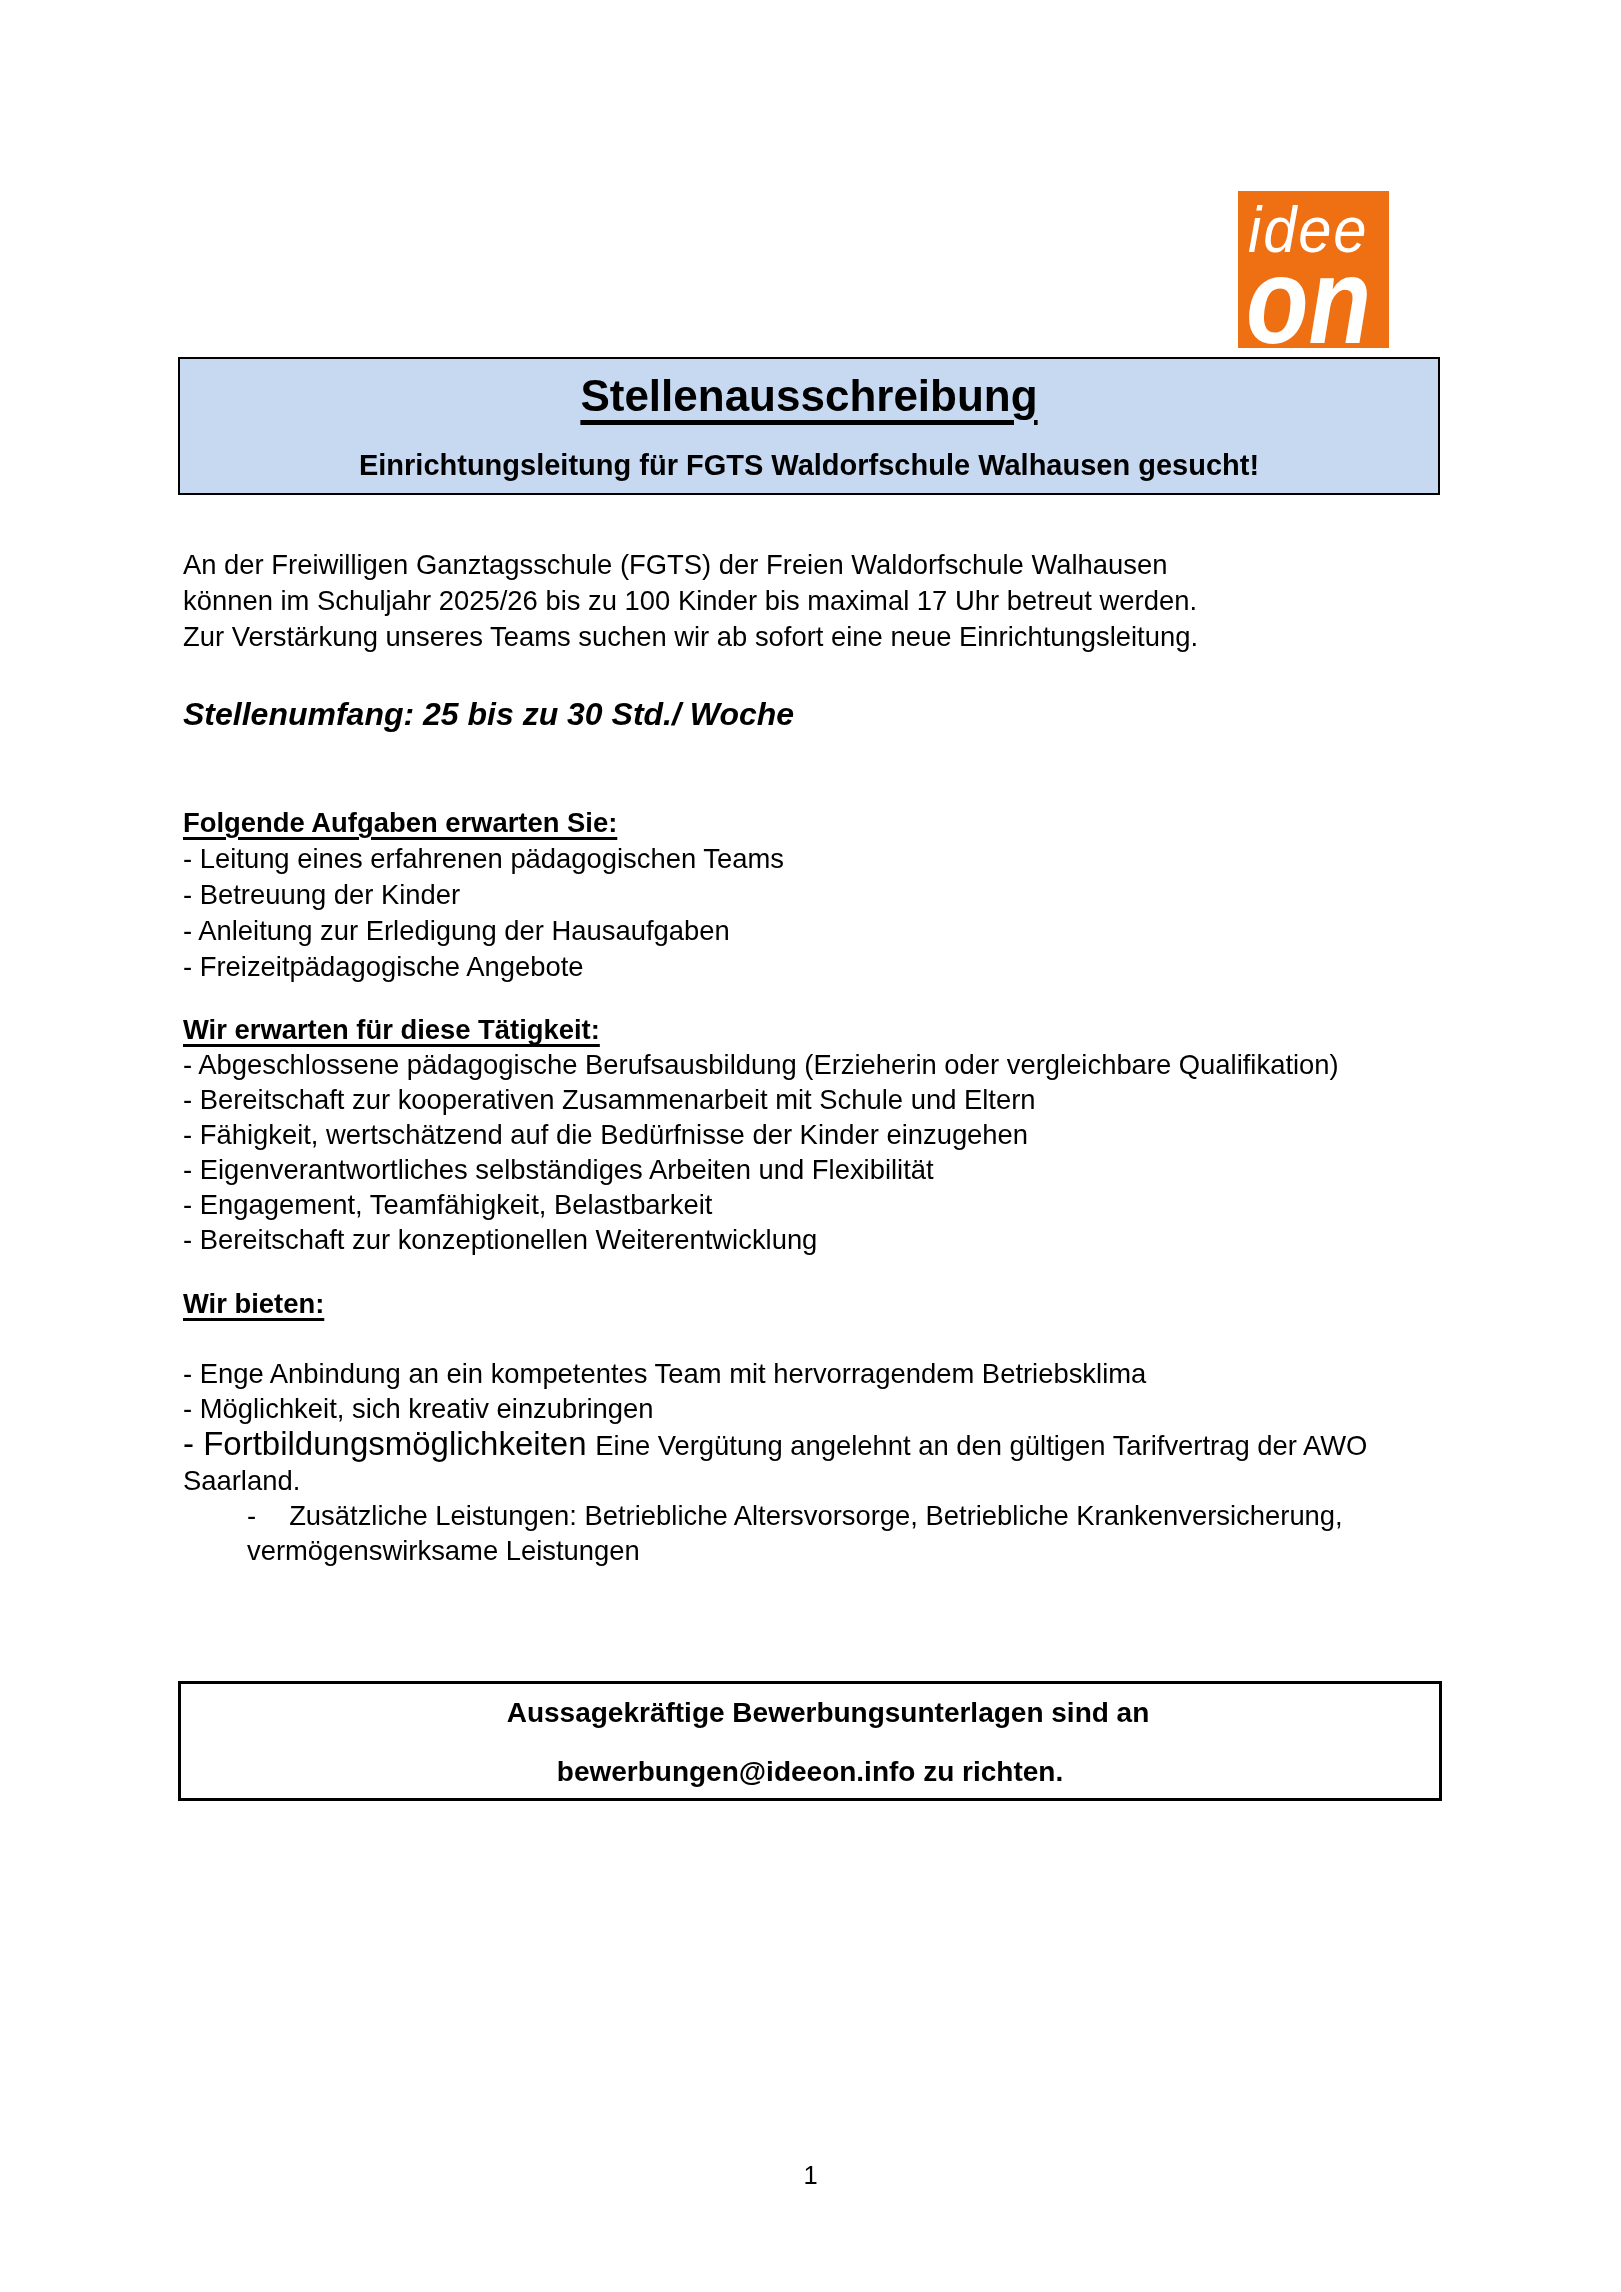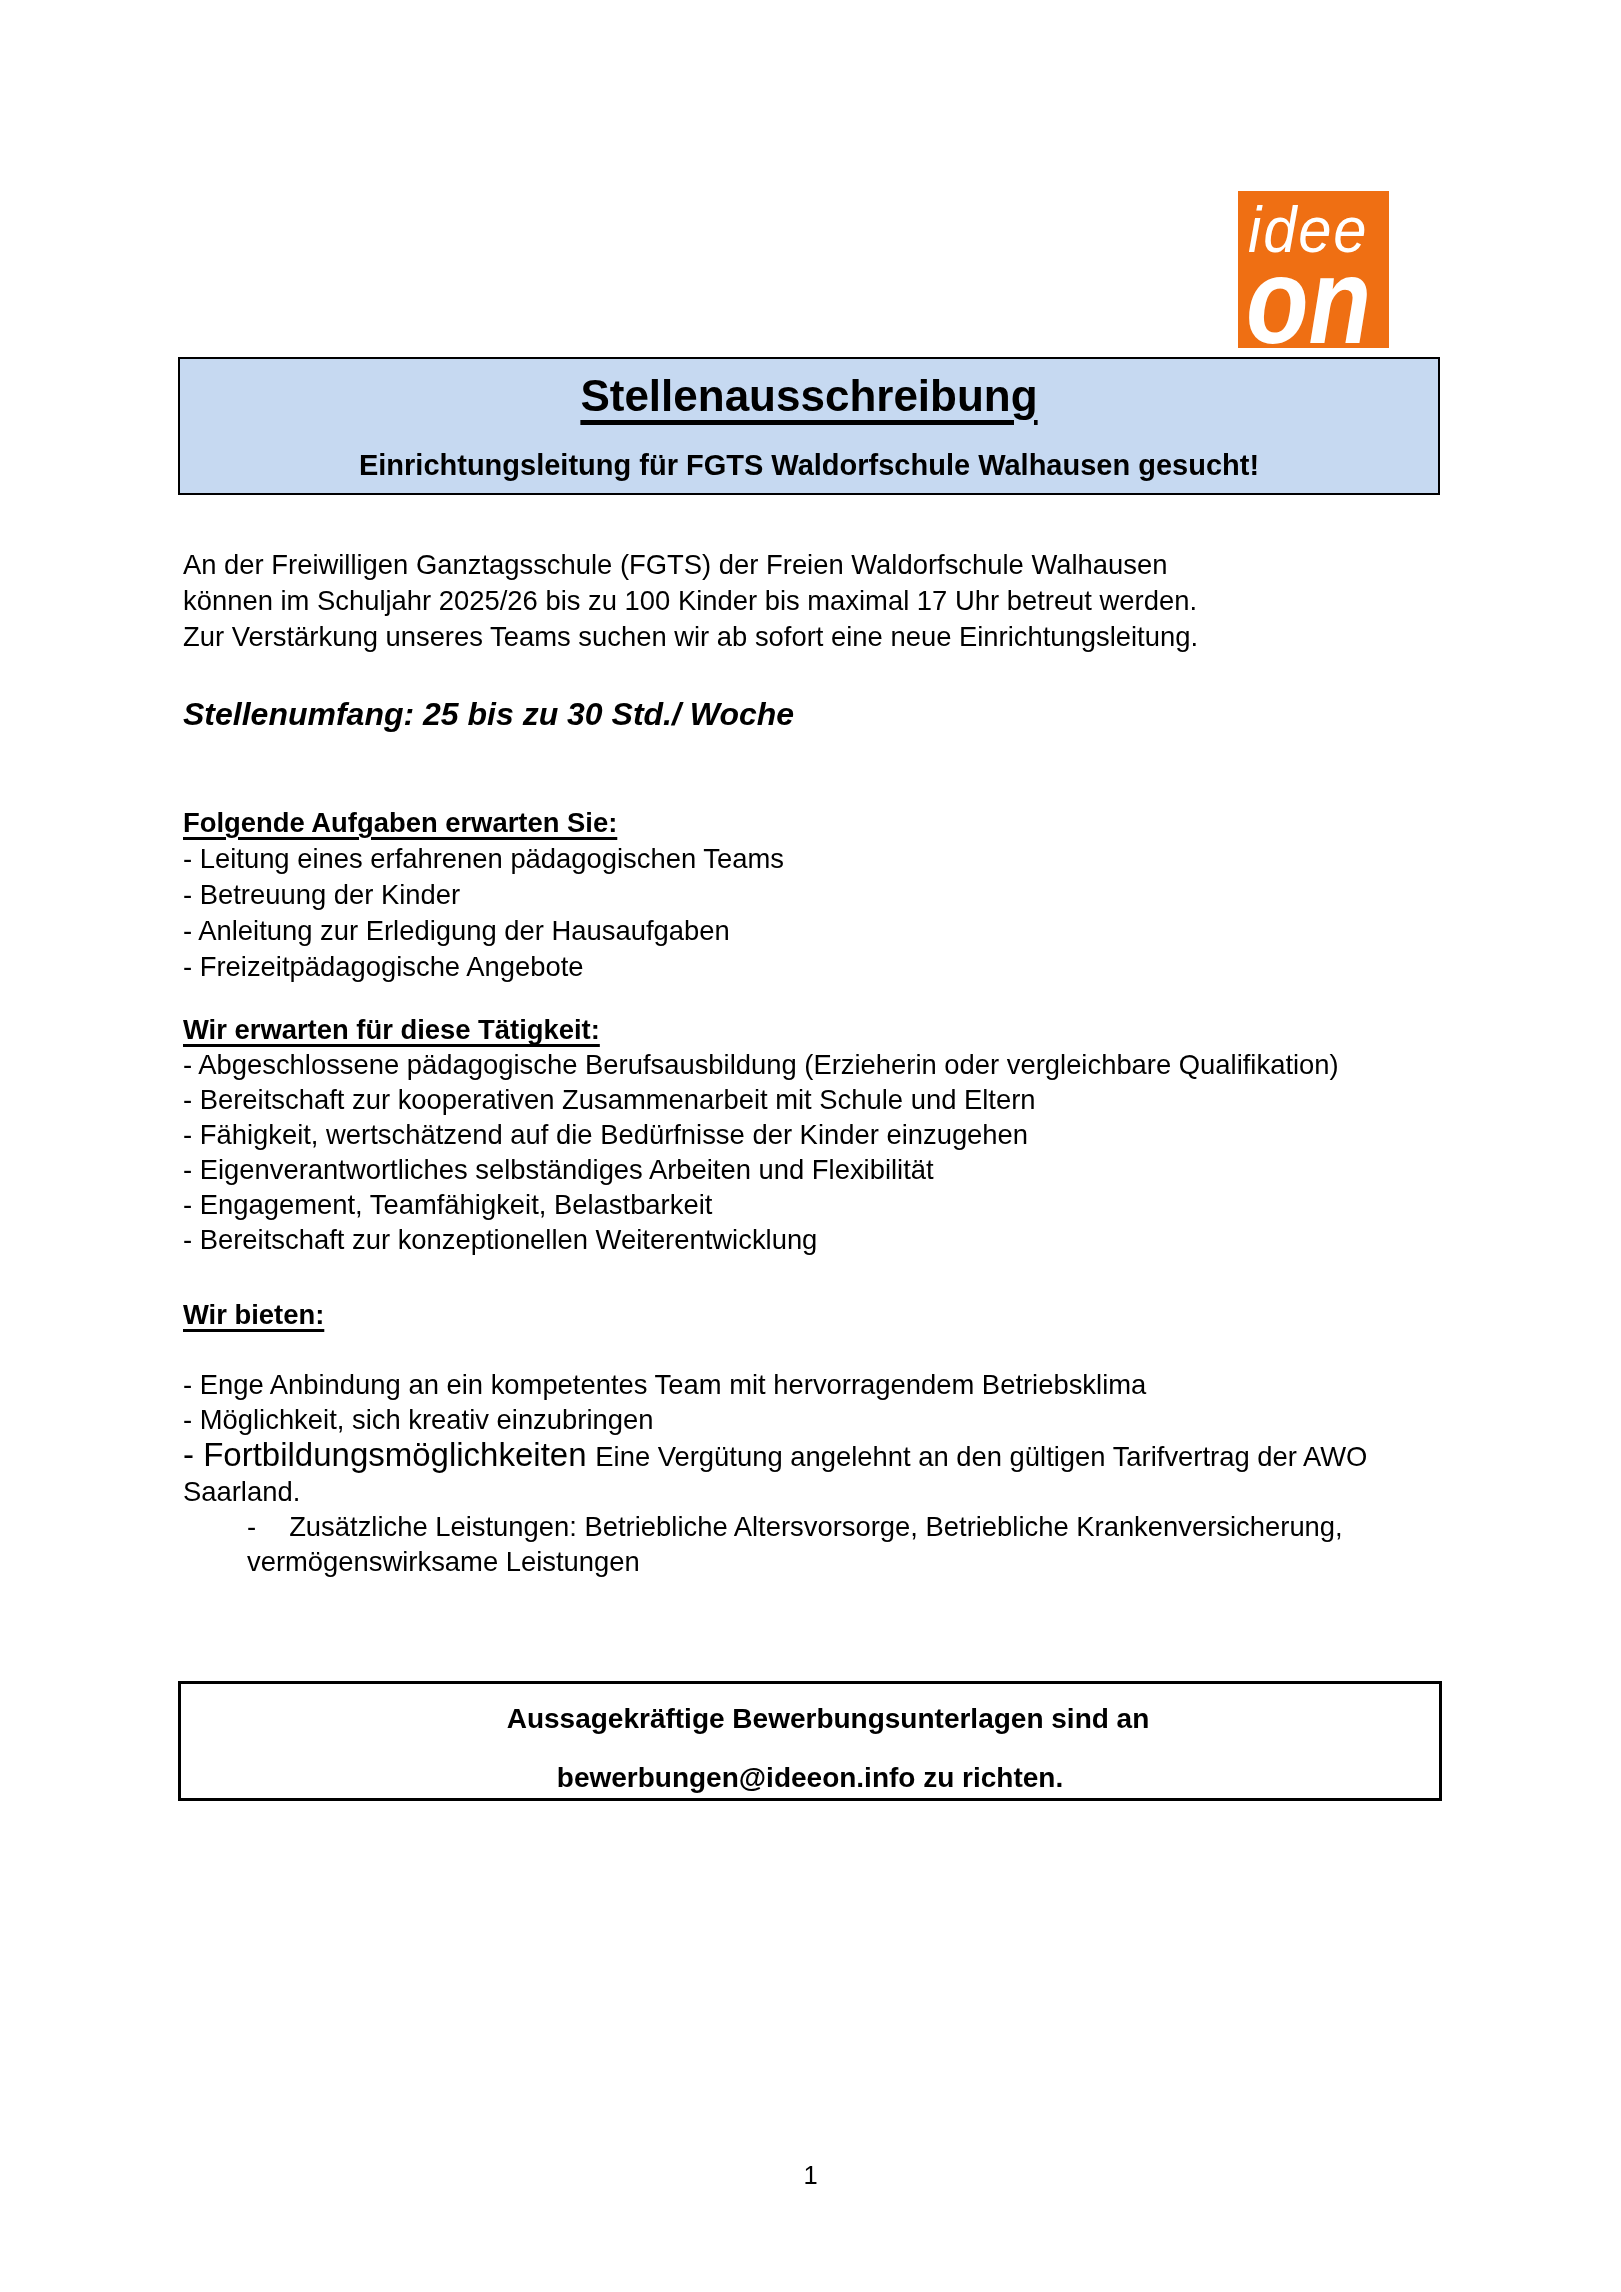--- a/index.html
+++ b/index.html
@@ -86,40 +86,40 @@
     font-style: italic;
   }
   .sec-heading {
     font-weight: 700;
     text-decoration: underline;
     text-decoration-thickness: 2.5px;
     text-underline-offset: 4.9px;
   }
   .section-tasks { margin-top: 73px; }
   .section-expectations { margin-top: 27.4px; line-height: 35px; }
-  .section-offers { margin-top: 40px; line-height: 35px; }
+  .section-offers { margin-top: 29px; line-height: 35px; }
   .offer-first { margin-top: 35px; }
   .small-txt { font-size: 33px; margin-right: 8.8px; }
   .narrow { max-width: 1127px; margin-left: auto; margin-right: auto; }
   .dash { margin-right: 33px; }
 
   
   .footer-box {
     position: absolute;
     left: 178px; top: 1681px;
     width: 1264px; height: 120px;
     box-sizing: border-box;
     background: #ffffff;
     border: 3.9px solid #000000;
     text-align: center;
     font-weight: 700;
     font-size: 28px;
     line-height: 35px;
   }
-  .footer-line1 { margin-top: 17px; padding-left: 36px; }
+  .footer-line1 { margin-top: 11px; padding-left: 36px; }
   .footer-line2 { margin-top: 24px; }
 
   .page-number {
     position: absolute;
     left: 0; top: 2161px;
     width: 1621px;
     text-align: center;
     font-size: 25.5px;
   }
 </style>

